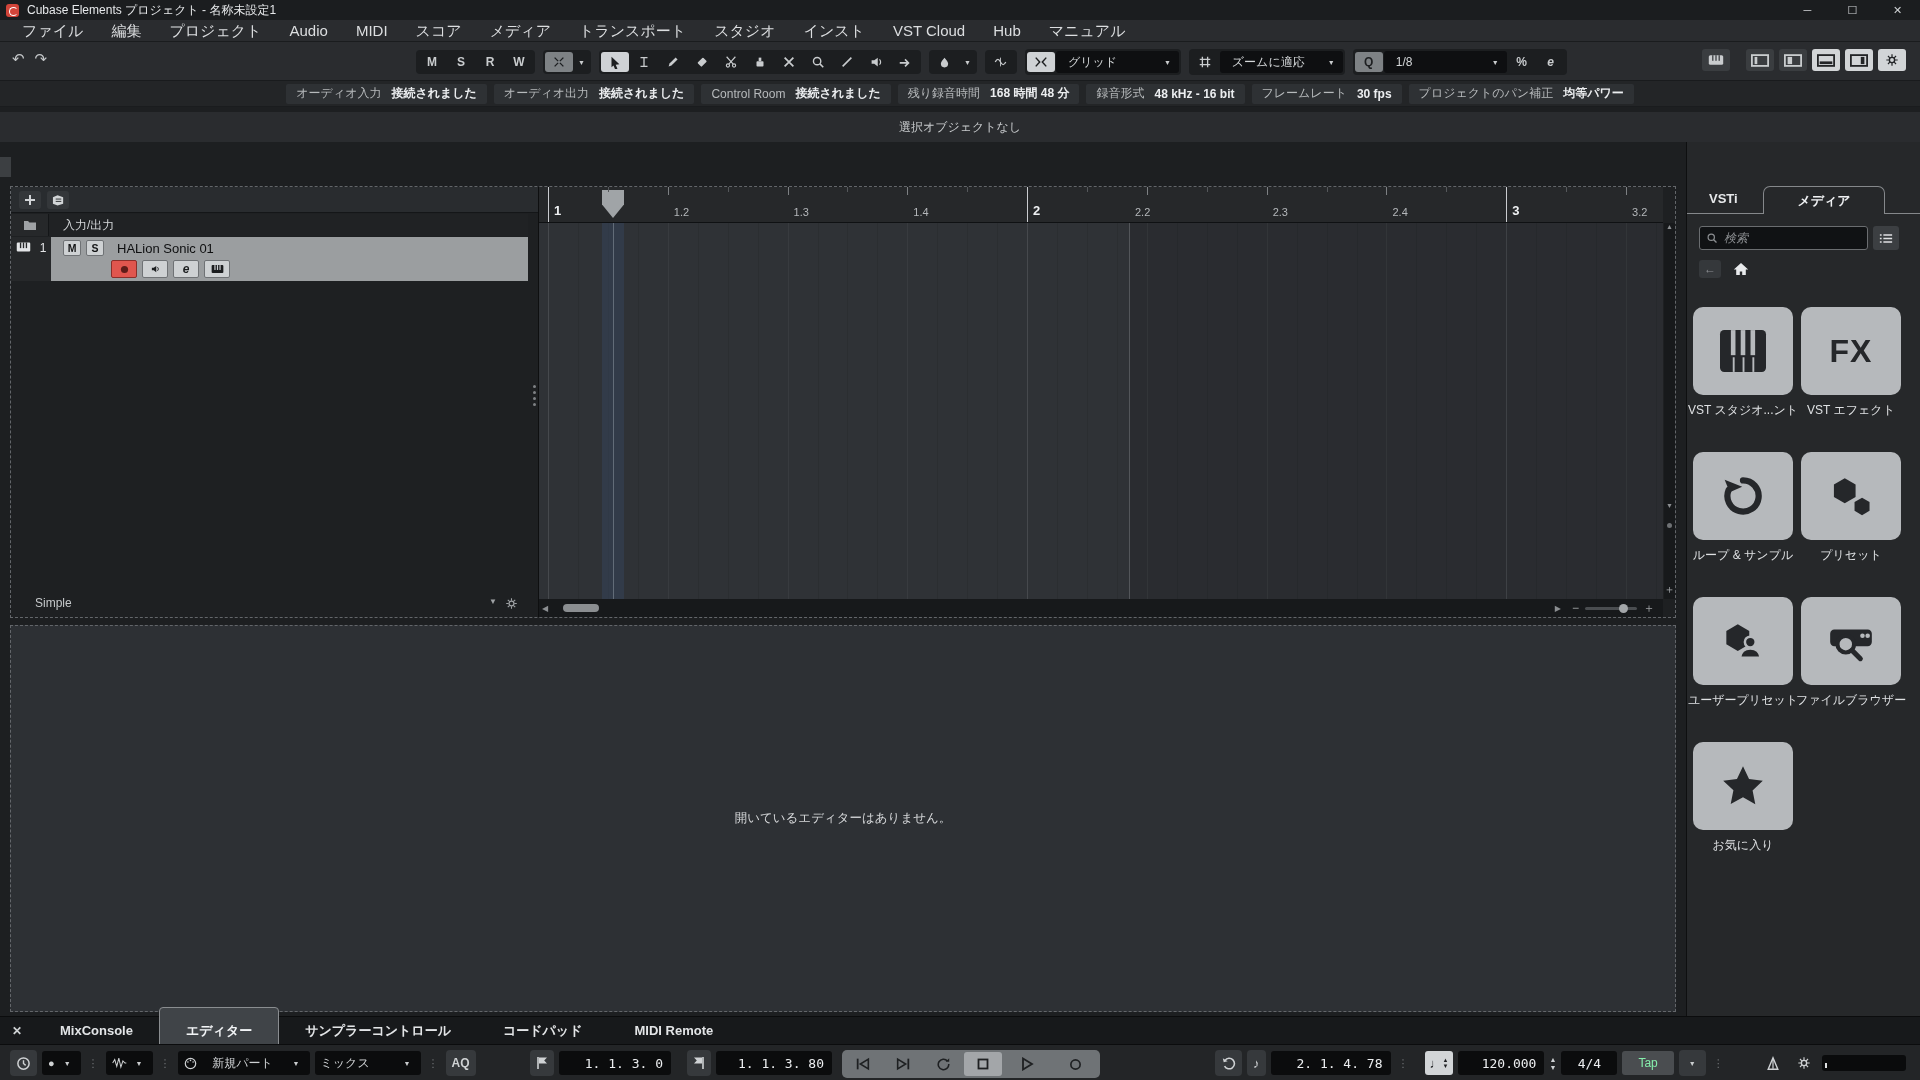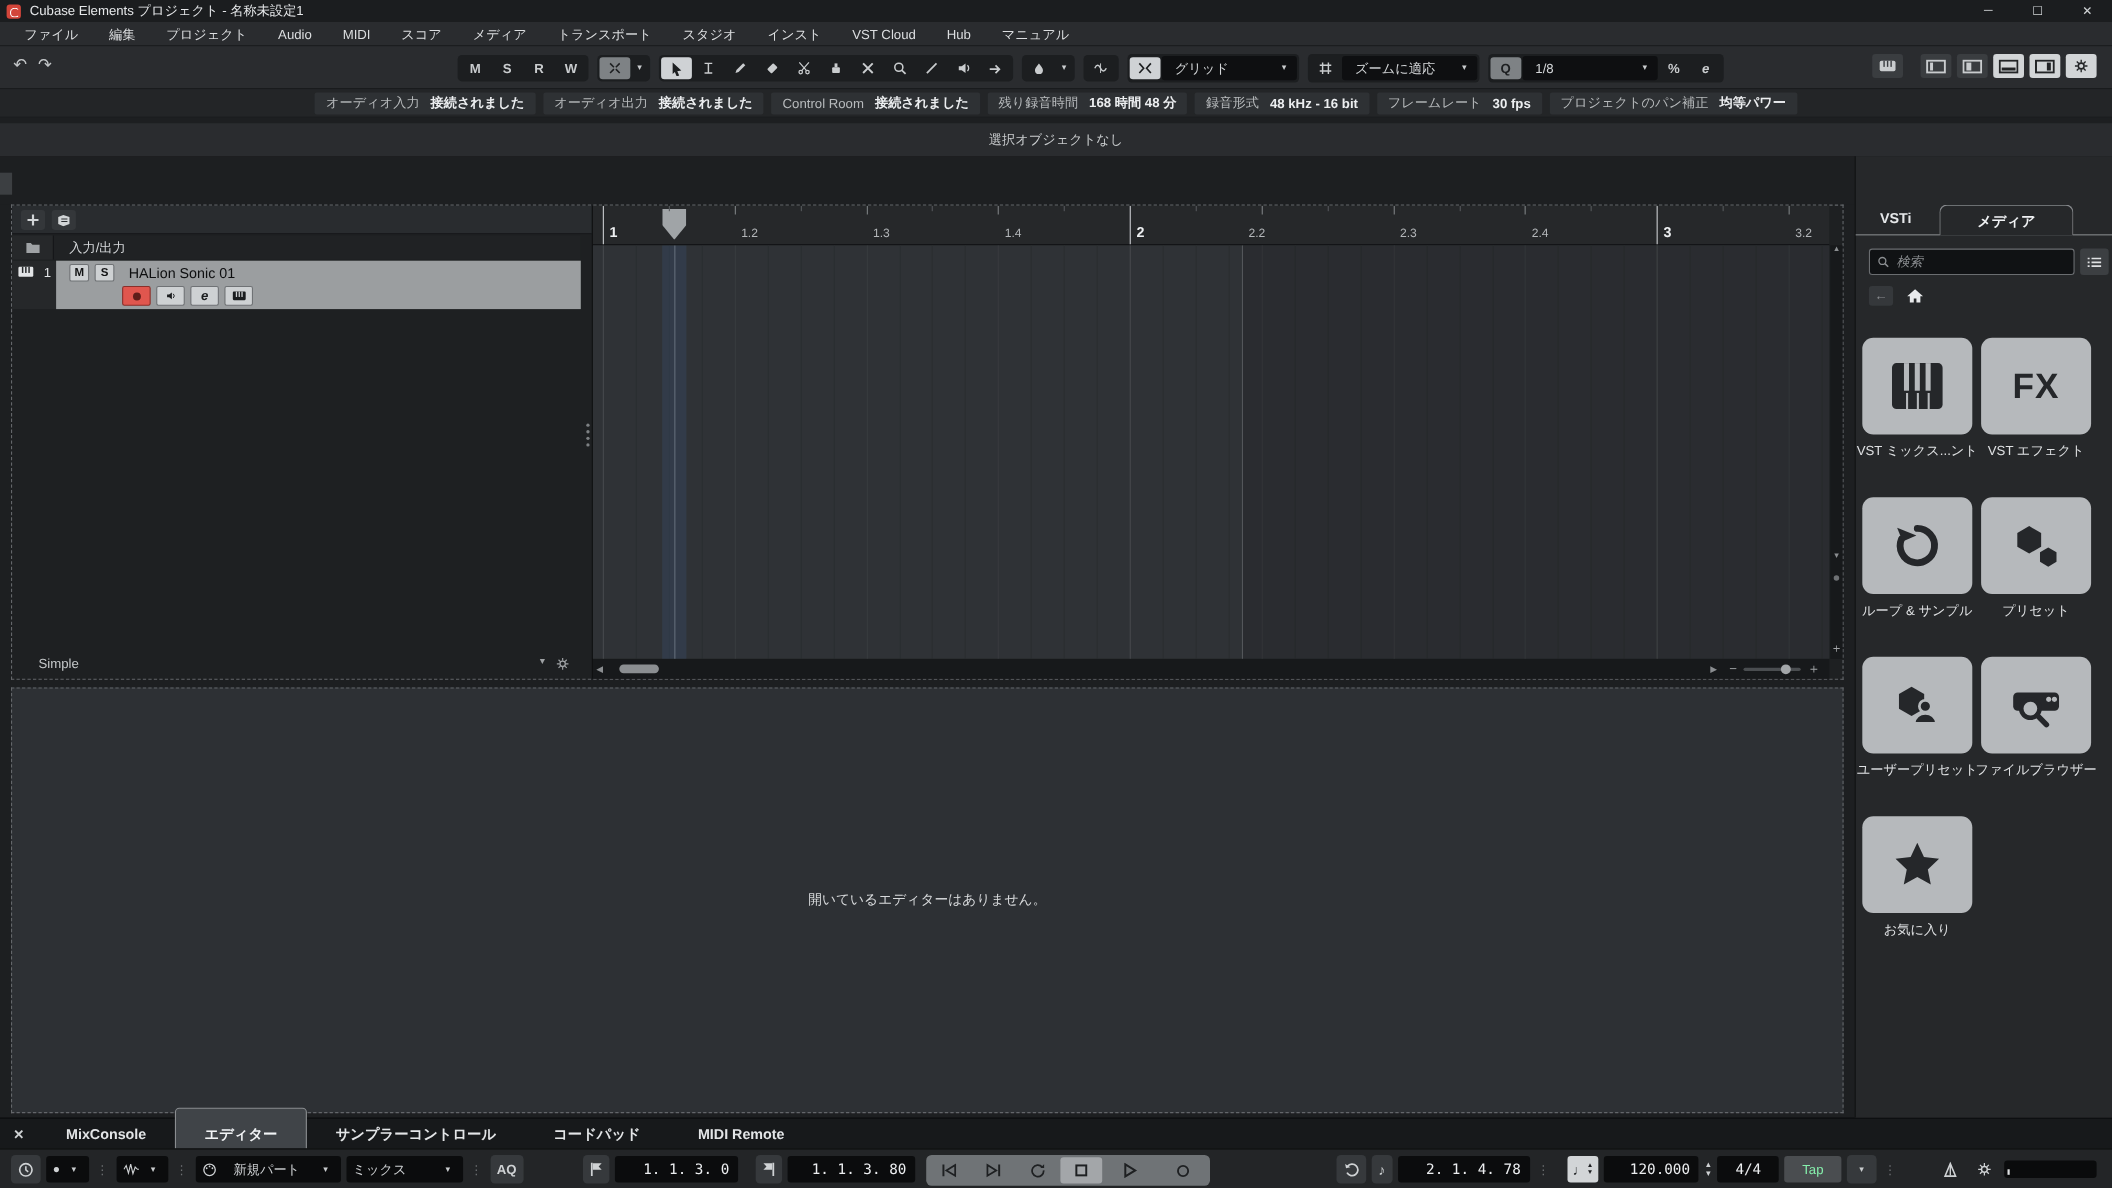--- a/index.html
+++ b/index.html
@@ -10,21 +10,21 @@
   svg{display:block;}
   
   .titlebar{left:0;top:0;width:1920px;height:20px;background:#1b1d1f;display:flex;align-items:center;}
   .titlebar .logo{width:13px;height:13px;margin:0 8px 0 6px;border-radius:3px;background:#d2453a;position:relative;}
   .titlebar .logo:after{content:"";position:absolute;left:3px;top:3px;width:7px;height:7px;border:1.5px solid #fff;border-right-color:transparent;border-radius:50%;}
   .title-text{color:#e6e8ea;font-size:12px;}
   .win-btns{margin-left:auto;display:flex;height:100%;}
   .win-btn{width:45px;height:100%;display:flex;align-items:center;justify-content:center;color:#cfd2d4;font-size:11px;}
   
   .menubar{left:0;top:20px;width:1920px;height:22px;background:#2a2c2f;display:flex;align-items:center;padding-left:8px;border-bottom:1px solid #1a1c1e;box-sizing:border-box;}
-  .menu-item{padding:12px 14px;color:#dcdee0;font-size:12px;line-height:22px;}
+  .menu-item{padding:12px 14px;color:#dcdee0;font-size:15px;line-height:22px;}
   
   .toolbar{left:0;top:42px;width:1920px;height:39px;background:#2a2c2f;border-bottom:1px solid #191b1d;box-sizing:border-box;}
   .tb-row{position:absolute;top:7px;display:flex;align-items:center;gap:8px;}
   .tb-group{display:flex;align-items:center;background:#1c1e20;border-radius:4px;padding:2px;gap:1px;}
   .tbtn{min-width:22px;height:20px;display:flex;align-items:center;justify-content:center;border-radius:3px;color:#c9ccce;font-weight:bold;font-size:12px;padding:0 3px;}
   .tbtn.on{background:#cfd2d5;color:#1d1f21;}
   .tbtn.half{background:#7e8285;color:#1d1f21;}
   .dd-arrow{font-size:7px;color:#c9ccce;padding:0 4px;}
   .dd-box{display:flex;align-items:center;background:#0e0f11;border-radius:3px;height:22px;padding:0 4px;}
   .dd-text{color:#d5d8da;font-size:12px;padding:0 8px;min-width:84px;}
@@ -96,21 +96,21 @@
   
   .bottom-tabs{left:0;top:1016px;width:1920px;height:28px;background:#17191b;border-top:1px solid #0b0c0d;display:flex;align-items:center;box-sizing:border-box;}
   .bt-close{width:34px;display:flex;justify-content:center;color:#cfd2d4;font-weight:bold;}
   .btab{padding:12px 26px;line-height:24px;color:#e3e5e7;font-weight:bold;font-size:13px;}
   .btab.active{background:#404448;border:1px solid #8a8d90;border-radius:4px;line-height:22px;color:#f2f4f6;}
   
   .right-zone{left:1686px;top:142px;width:234px;height:874px;background:#26282a;border-left:1px solid #0e0f10;box-sizing:border-box;}
   .rz-tabs{position:absolute;left:0;top:44px;width:100%;height:28px;border-bottom:1px solid #85888b;box-sizing:border-box;}
   .rz-tab-vsti{position:absolute;left:22px;top:5px;font-weight:bold;font-size:13px;color:#e6e8ea;}
   .rz-tab-media{position:absolute;left:76px;top:0;width:122px;height:28px;background:#26282a;border:1px solid #85888b;border-bottom:none;border-radius:7px 7px 0 0;display:flex;align-items:center;justify-content:center;font-weight:bold;font-size:13px;color:#f0f2f4;box-sizing:border-box;}
-  .rz-search{position:absolute;left:12px;top:84px;width:218px;height:24px;display:flex;gap:5px;}
+  .rz-search{position:absolute;left:12px;top:84px;width:200px;height:24px;display:flex;gap:5px;}
   .search-box{flex:1;background:#101214;border:1px solid #6a6d70;border-radius:3px;display:flex;align-items:center;padding:0 6px;gap:6px;}
   .search-ph{color:#8b8e91;font-style:italic;}
   .list-btn{width:26px;height:24px;background:#3c3f42;border-radius:3px;display:flex;align-items:center;justify-content:center;}
   .rz-nav{position:absolute;left:12px;top:118px;display:flex;align-items:center;gap:12px;}
   .back-chip{width:22px;height:18px;background:#35383b;border-radius:3px;display:flex;align-items:center;justify-content:center;color:#8b8e91;}
   .tiles{position:absolute;left:12px;top:165px;width:212px;display:grid;grid-template-columns:88px 88px;column-gap:20px;row-gap:33px;}
   .tile{display:flex;flex-direction:column;align-items:center;}
   .tile-icon{width:100px;height:88px;background:#b6b9bc;border-radius:10px;display:flex;align-items:center;justify-content:center;color:#25272a;}
   .tile-label{margin-top:7px;color:#dfe1e3;font-size:12px;white-space:nowrap;}
   .fx-text{font-size:32px;font-weight:bold;letter-spacing:1px;}
@@ -600,21 +600,21 @@
           <svg width="52" height="46" viewBox="0 0 24 22">
               <rect x="1" y="1" width="22" height="20" rx="2" fill="currentColor"></rect>
               <rect x="6.2" y="1" width="2.2" height="12" fill="#b6b9bc"></rect>
               <rect x="10.9" y="1" width="2.2" height="12" fill="#b6b9bc"></rect>
               <rect x="15.6" y="1" width="2.2" height="12" fill="#b6b9bc"></rect>
               <rect x="7.1" y="14" width="0.9" height="7" fill="#b6b9bc"></rect>
               <rect x="11.8" y="14" width="0.9" height="7" fill="#b6b9bc"></rect>
               <rect x="16.5" y="14" width="0.9" height="7" fill="#b6b9bc"></rect>
             </svg>
         </div>
-        <div class="tile-label">VST ミックス...ント</div>
+        <div class="tile-label">VST スタジオ...ント</div>
       </div>
       <div class="tile">
         <div class="tile-icon">
             <span class="fx-text">FX</span>
           </div>
         <div class="tile-label">VST エフェクト</div>
       </div>
       <div class="tile">
         <div class="tile-icon">
           <svg width="50" height="50" viewBox="0 0 24 24">

